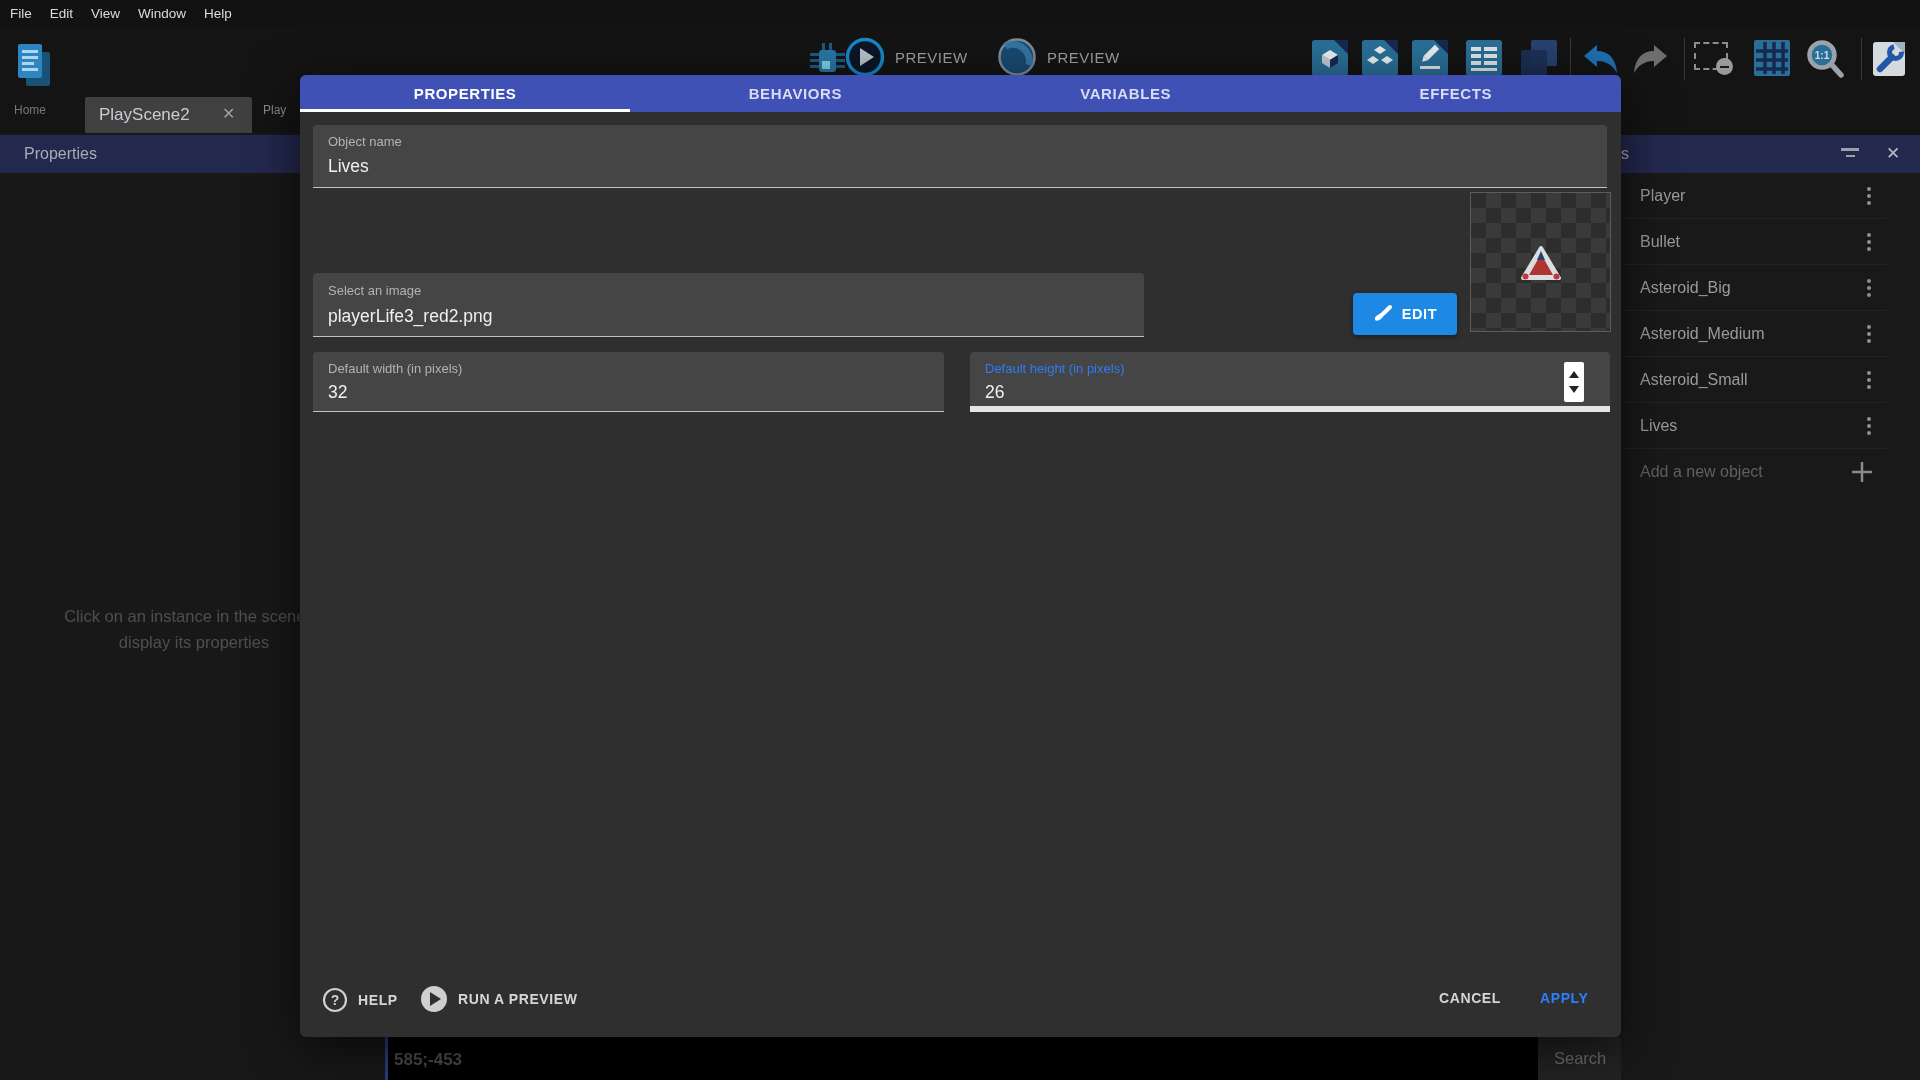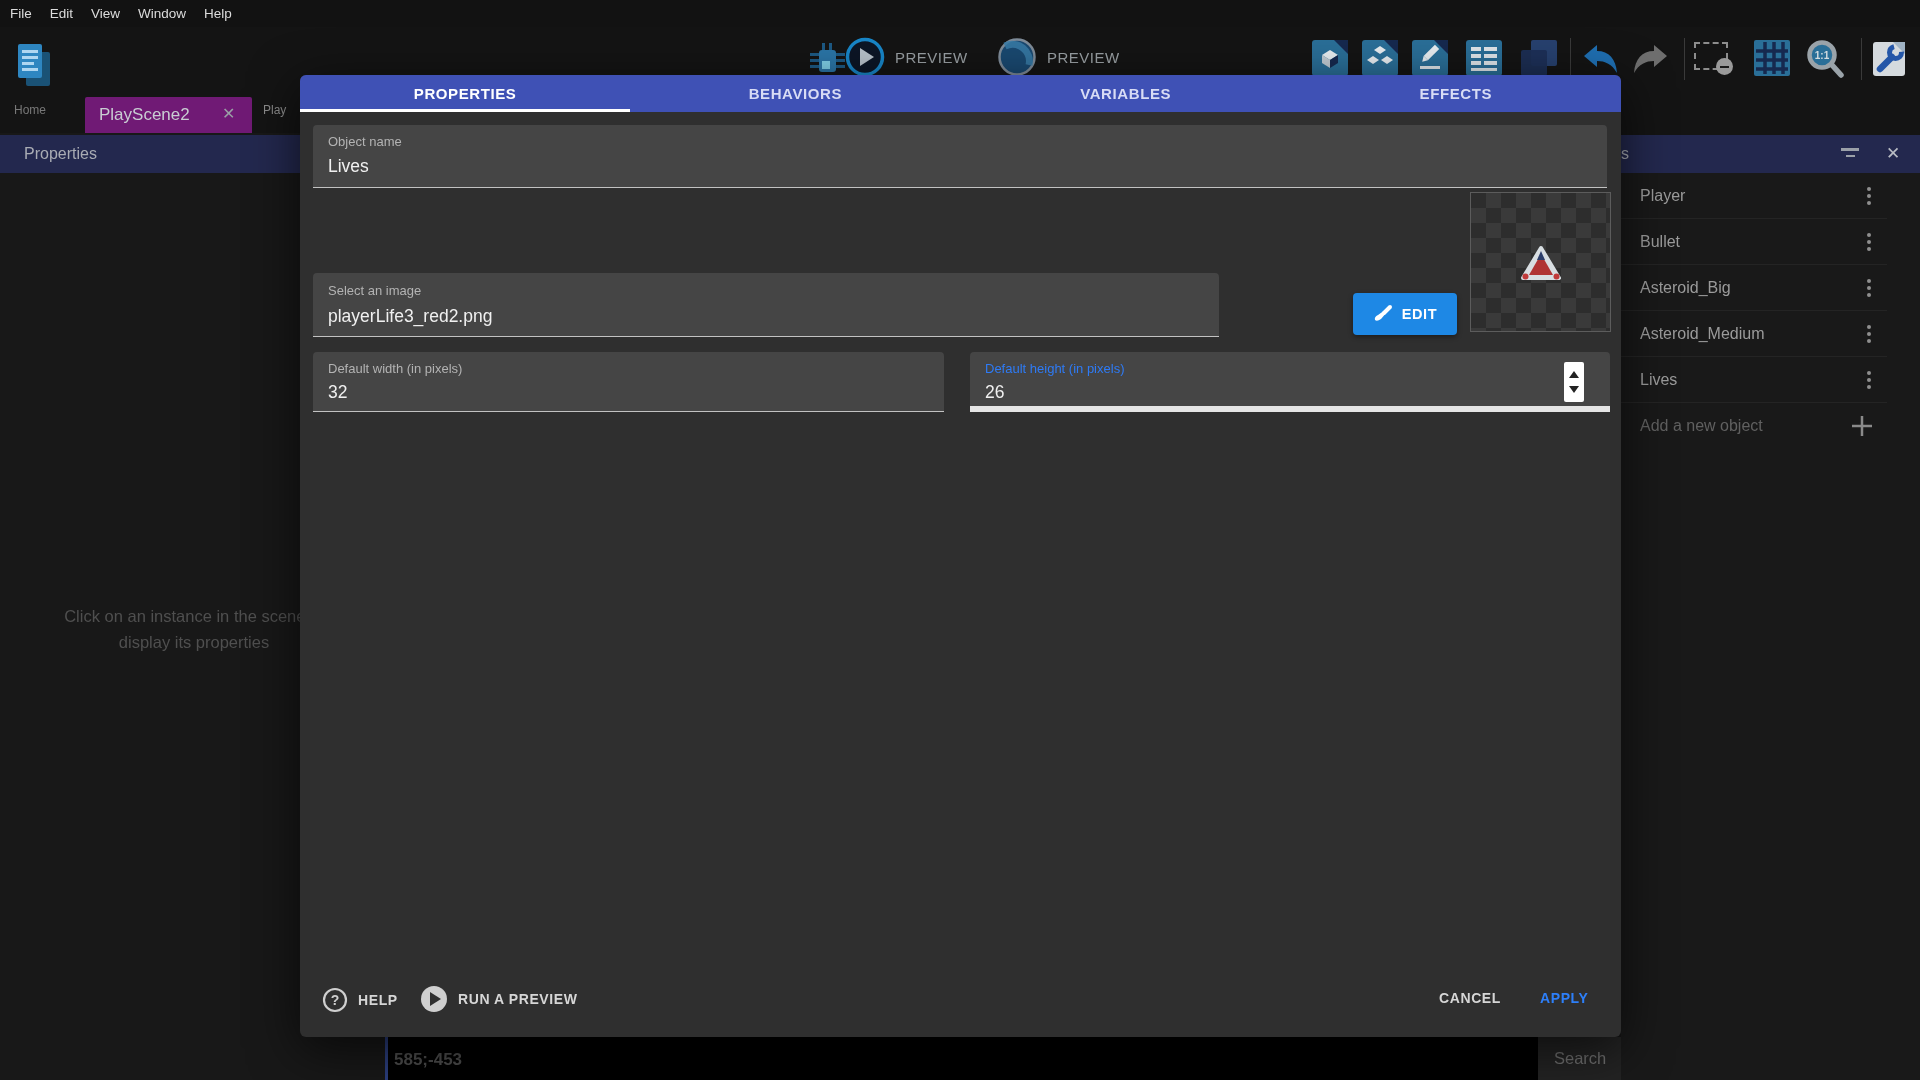--- a/index.html
+++ b/index.html
@@ -7,21 +7,21 @@
           font-family:"Liberation Sans",sans-serif;-webkit-font-smoothing:antialiased;}
   .abs{position:absolute;}
   
   .menubar{left:0;top:0;width:1920px;height:27px;background:#121212;display:flex;align-items:center;gap:18px;padding-left:10px;box-sizing:border-box;}
   .menu-item{color:#dcdcdc;font-size:13.5px;cursor:default;}
   
   .tool-label{color:#9aa0a4;font-size:15px;letter-spacing:.5px;}
   .vsep{width:1px;height:42px;background:#3a3a3a;}
   
   .tab-inactive{color:#787878;font-size:12px;}
-  .tab-active{background:#701a75;border-radius:2px 2px 0 0;}
+  .tab-active{background:#404040;border-radius:2px 2px 0 0;}
   .tab-active span{color:#c9cdd3;font-size:17px;}
   
   .panel-header{background:#23284e;}
   .panel-title{color:#a9acb4;font-size:16px;}
   
   .dialog{left:300px;top:75px;width:1321px;height:962px;background:#2f2f2f;border-radius:6px;
           box-shadow:0 12px 50px rgba(0,0,0,.65);}
   .dlg-tabbar{left:0;top:0;width:1321px;height:37px;background:#3f51b5;border-radius:6px 6px 0 0;display:flex;}
   .dlg-tab{flex:1;display:flex;align-items:center;justify-content:center;color:#d8dcf5;font-size:15px;font-weight:bold;letter-spacing:.6px;position:relative;cursor:pointer;}
   .dlg-tab.active{color:#ffffff;}
@@ -266,20 +266,28 @@
       </div>
       <div class="obj-row">
         <span class="olabel">Asteroid_Medium</span>
         <span class="kebab">
             <i></i>
             <i></i>
             <i></i>
           </span>
       </div>
       <div class="obj-row">
+        <span class="olabel">Asteroid_Small</span>
+        <span class="kebab">
+            <i></i>
+            <i></i>
+            <i></i>
+          </span>
+      </div>
+      <div class="obj-row">
         <span class="olabel">Lives</span>
         <span class="kebab">
             <i></i>
             <i></i>
             <i></i>
           </span>
       </div>
       <div class="obj-row" style="border-bottom:none;">
         <span class="olabel" style="color:#606060;">Add a new object</span>
         <svg width="22" height="22" style="position:absolute;right:14px;">
@@ -307,21 +315,21 @@
     <div class="abs checker" style="left:1170px;top:117px;width:141px;height:140px;">
       <svg width="44" height="38" style="position:absolute;left:48px;top:52px;">
         <polygon points="22,3 40,33 4,33" fill="#d8dee2" stroke="#d8dee2" stroke-width="4" stroke-linejoin="round"></polygon>
         <polygon points="22,9 34,30 10,30" fill="#b03434"></polygon>
         <polygon points="22,6 26,15 18,15" fill="#2c3e6b"></polygon>
         <circle cx="6.5" cy="31.5" r="3" fill="#c03a3a"></circle>
         <circle cx="37.5" cy="31.5" r="3" fill="#c03a3a"></circle>
       </svg>
     </div>
 
-    <div class="abs field" style="left:13px;top:198px;width:906px;height:64px;">
+    <div class="abs field" style="left:13px;top:198px;width:831px;height:64px;">
       <span class="flabel" style="top:10px;">Select an image</span>
       <span class="fvalue" style="top:33px;">playerLife3_red2.png</span>
     </div>
     <div class="abs edit-btn" style="left:1053px;top:218px;width:104px;height:42px;">
       <svg width="20" height="20">
         <line x1="11" y1="9" x2="17" y2="3" stroke="#fff" stroke-width="4" stroke-linecap="round"></line>
         <path d="M12 6 L14 8 L8 15 Q4 18 2 16 Q1 13 5 11 Z" fill="#fff"></path>
       </svg>
       <span>EDIT</span>
     </div>

